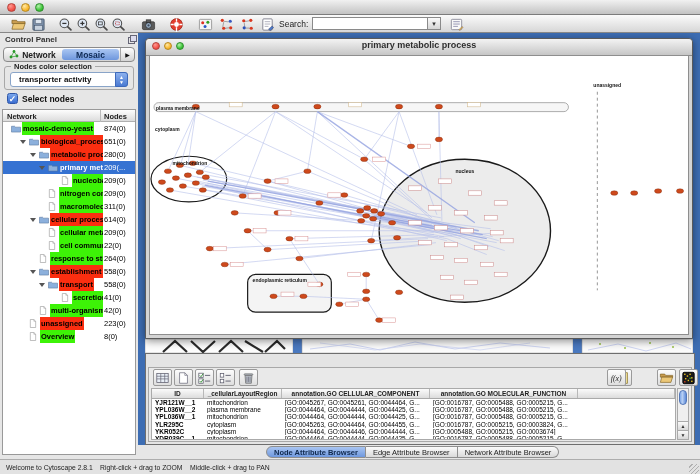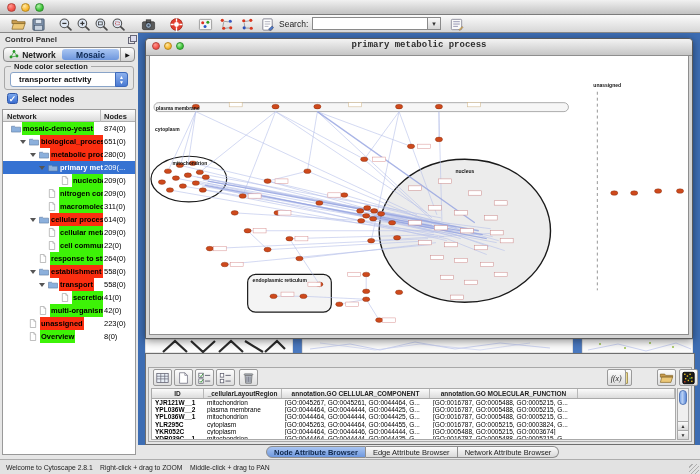--- a/index.html
+++ b/index.html
@@ -52,21 +52,21 @@
 .tlabel.green{background:#3df307;}
 .tlabel.red{background:#fb2e10;}
 .trow.sel .tlabel{background:none;color:#fff;}
 .tcount{position:absolute;left:101px;top:0;line-height:13px;font-size:7.5px;color:#000;}
 .trow.sel .tcount{color:#fff;}
 
 .desktop{position:absolute;left:138px;top:33px;width:562px;height:412px;background:#3d6db3;overflow:hidden;}
 .bgstrip{position:absolute;left:7px;top:306px;width:548px;height:14px;}
 
 .netwin{position:absolute;left:7px;top:5px;width:548px;height:301px;background:#d4d4d4;border:1px solid #5a5a5a;border-radius:4px 4px 1px 1px;box-shadow:0 2px 8px rgba(0,0,0,.45);}
-.wtitle{height:17px;background:linear-gradient(#f3f3f3,#c6c6c6);border-bottom:1px solid #8a8a8a;border-radius:4px 4px 0 0;position:relative;font-family:Liberation Mono, monospace;}
+.wtitle{height:17px;background:linear-gradient(#f3f3f3,#c6c6c6);border-bottom:1px solid #8a8a8a;border-radius:4px 4px 0 0;position:relative;}
 .wtitle .lights{left:6px;top:3px;gap:4px;}
 .wtitle .light{width:8px;height:8px;}
 .wtitle .t{text-align:center;font-size:9px;font-weight:bold;color:#2e2e2e;line-height:13px;}
 .canvas{position:absolute;left:3px;top:16px;right:3px;bottom:3px;background:#fff;border:1px solid #8e8e8e;}
 .canvas svg{display:block;width:100%;height:100%;}
 
 .datapanel{position:absolute;left:7px;top:320px;width:550px;height:92px;background:#e4e4e4;border:1px solid #6e6e6e;}
 .dphead{height:12px;position:relative;}
 .dphead .t{position:absolute;left:6px;top:2px;font-size:8px;font-weight:bold;color:#333;}
 .dpbody{position:absolute;left:2px;top:13px;right:2px;bottom:2px;background:#e9e9e9;border:1px solid #a8a8a8;}
@@ -226,21 +226,21 @@
             <circle cx="8" cy="7" r="1.4" fill="#2a9a2a"></circle>
           </svg></span>
         <span>Network</span>
       </div>
     <div class="cptab sel">
         <span>Mosaic</span>
       </div>
     <div class="cparrow">▶</div>
   </div>
   <div class="groupbox">
-    <span class="grouplabel">Node color selection</span>
+    <span class="grouplabel">Nodes color selection</span>
     <div class="combo">
       <span class="cval">transporter activity</span>
       <span class="cstep">
           <i class="up">▲</i>
           <i class="dn">▼</i>
         </span>
     </div>
   </div>
   <div class="cbxrow">
     <span class="cbx">✓</span>

